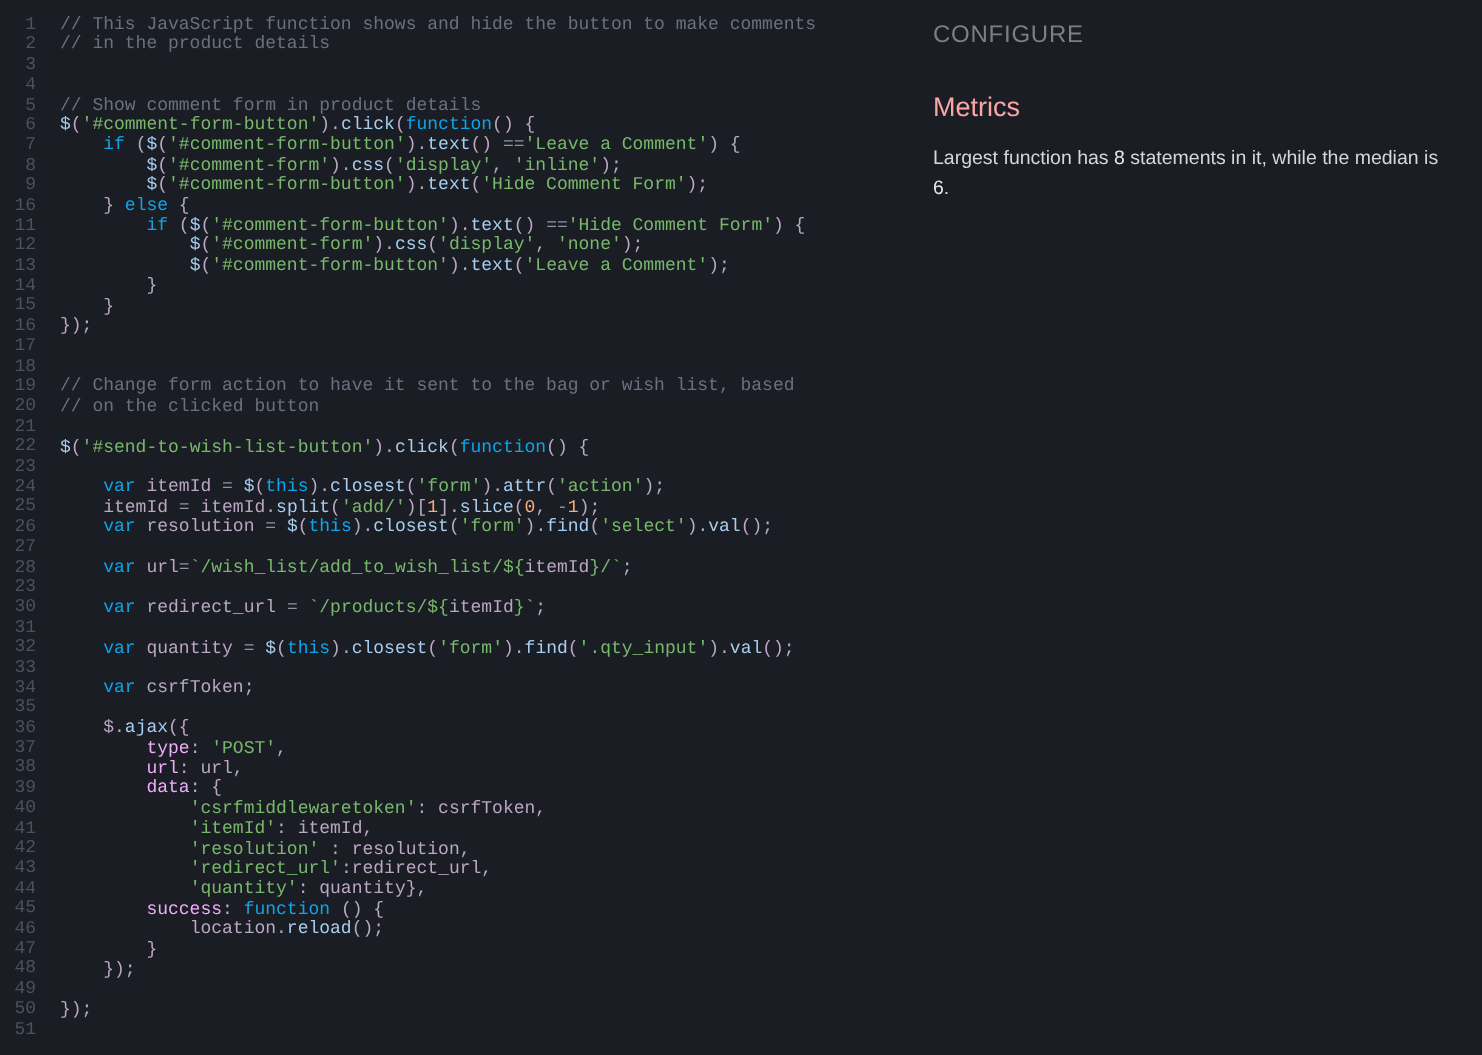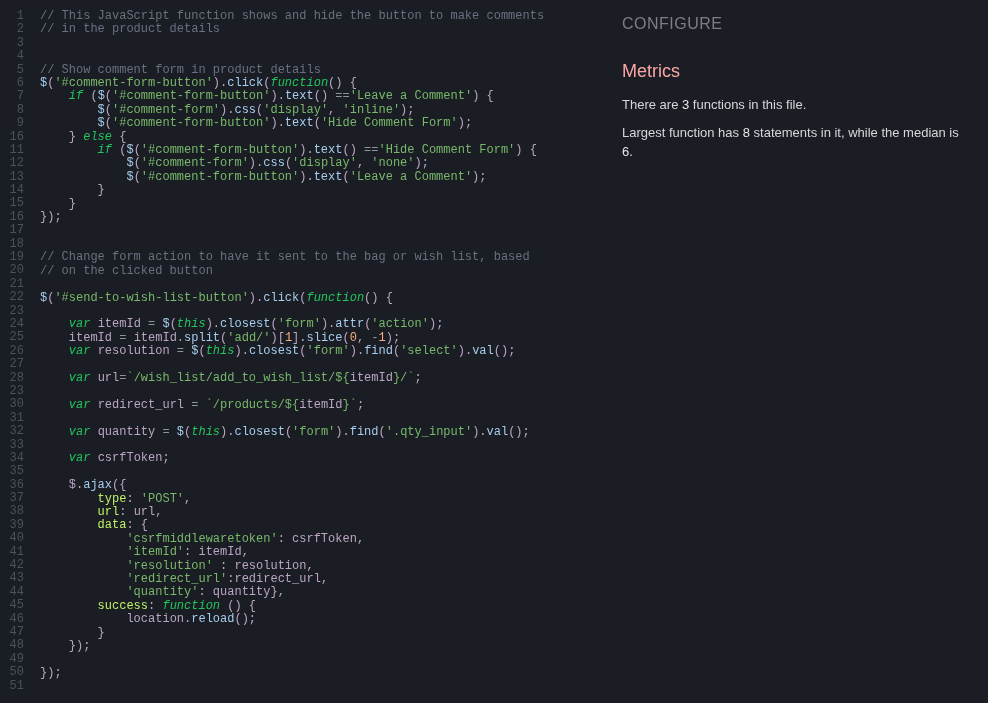--- a/index.html
+++ b/index.html
@@ -29,26 +29,26 @@
   .gutter div { height: 13.4px; line-height: 13.4px; }
   .code {
     flex: 1;
     padding: 10px 0 10px 10px;
     white-space: pre;
     line-height: 13.4px;
     overflow: hidden;
   }
   .tk-comment { color: #6a7080; }
   .tk-fn { color: #a7cdf0; }
-  .tk-kw { color: #22c55e; font-style: italic; }
+  .tk-kw { color: #0ea5e9; }
   .tk-str { color: #78b86b; }
   .tk-punc { color: #bba6c4; }
   .tk-num { color: #fbac80; }
   .tk-ident { color: #bba6c4; }
-  .tk-prop { color: #bef264; }
+  .tk-prop { color: #f0abfc; }
   .tk-op { color: #8f95a0; }
   .side-pane {
     flex: 1;
     padding: 12px 18px;
     color: #b7b9bc;
     font-family: -apple-system, "Segoe UI", Helvetica, Arial, sans-serif;
     font-size: 13px;
     line-height: 1.5;
   }
   .side-pane .configure {
@@ -174,18 +174,15 @@
 
 <span class="tk-punc">});</span>
 
 </div>
 </div>
 
 <div class="side-pane">
   <div class="configure">CONFIGURE</div>
   <h2>Metrics</h2>
   <p>
-    There are <span class="num">3</span> functions in this file.
-  </p>
-  <p>
     Largest function has <span class="num">8</span> statements in it, while the median is <span class="num">6</span>.
   </p>
 </div>
 
 </body></html>

